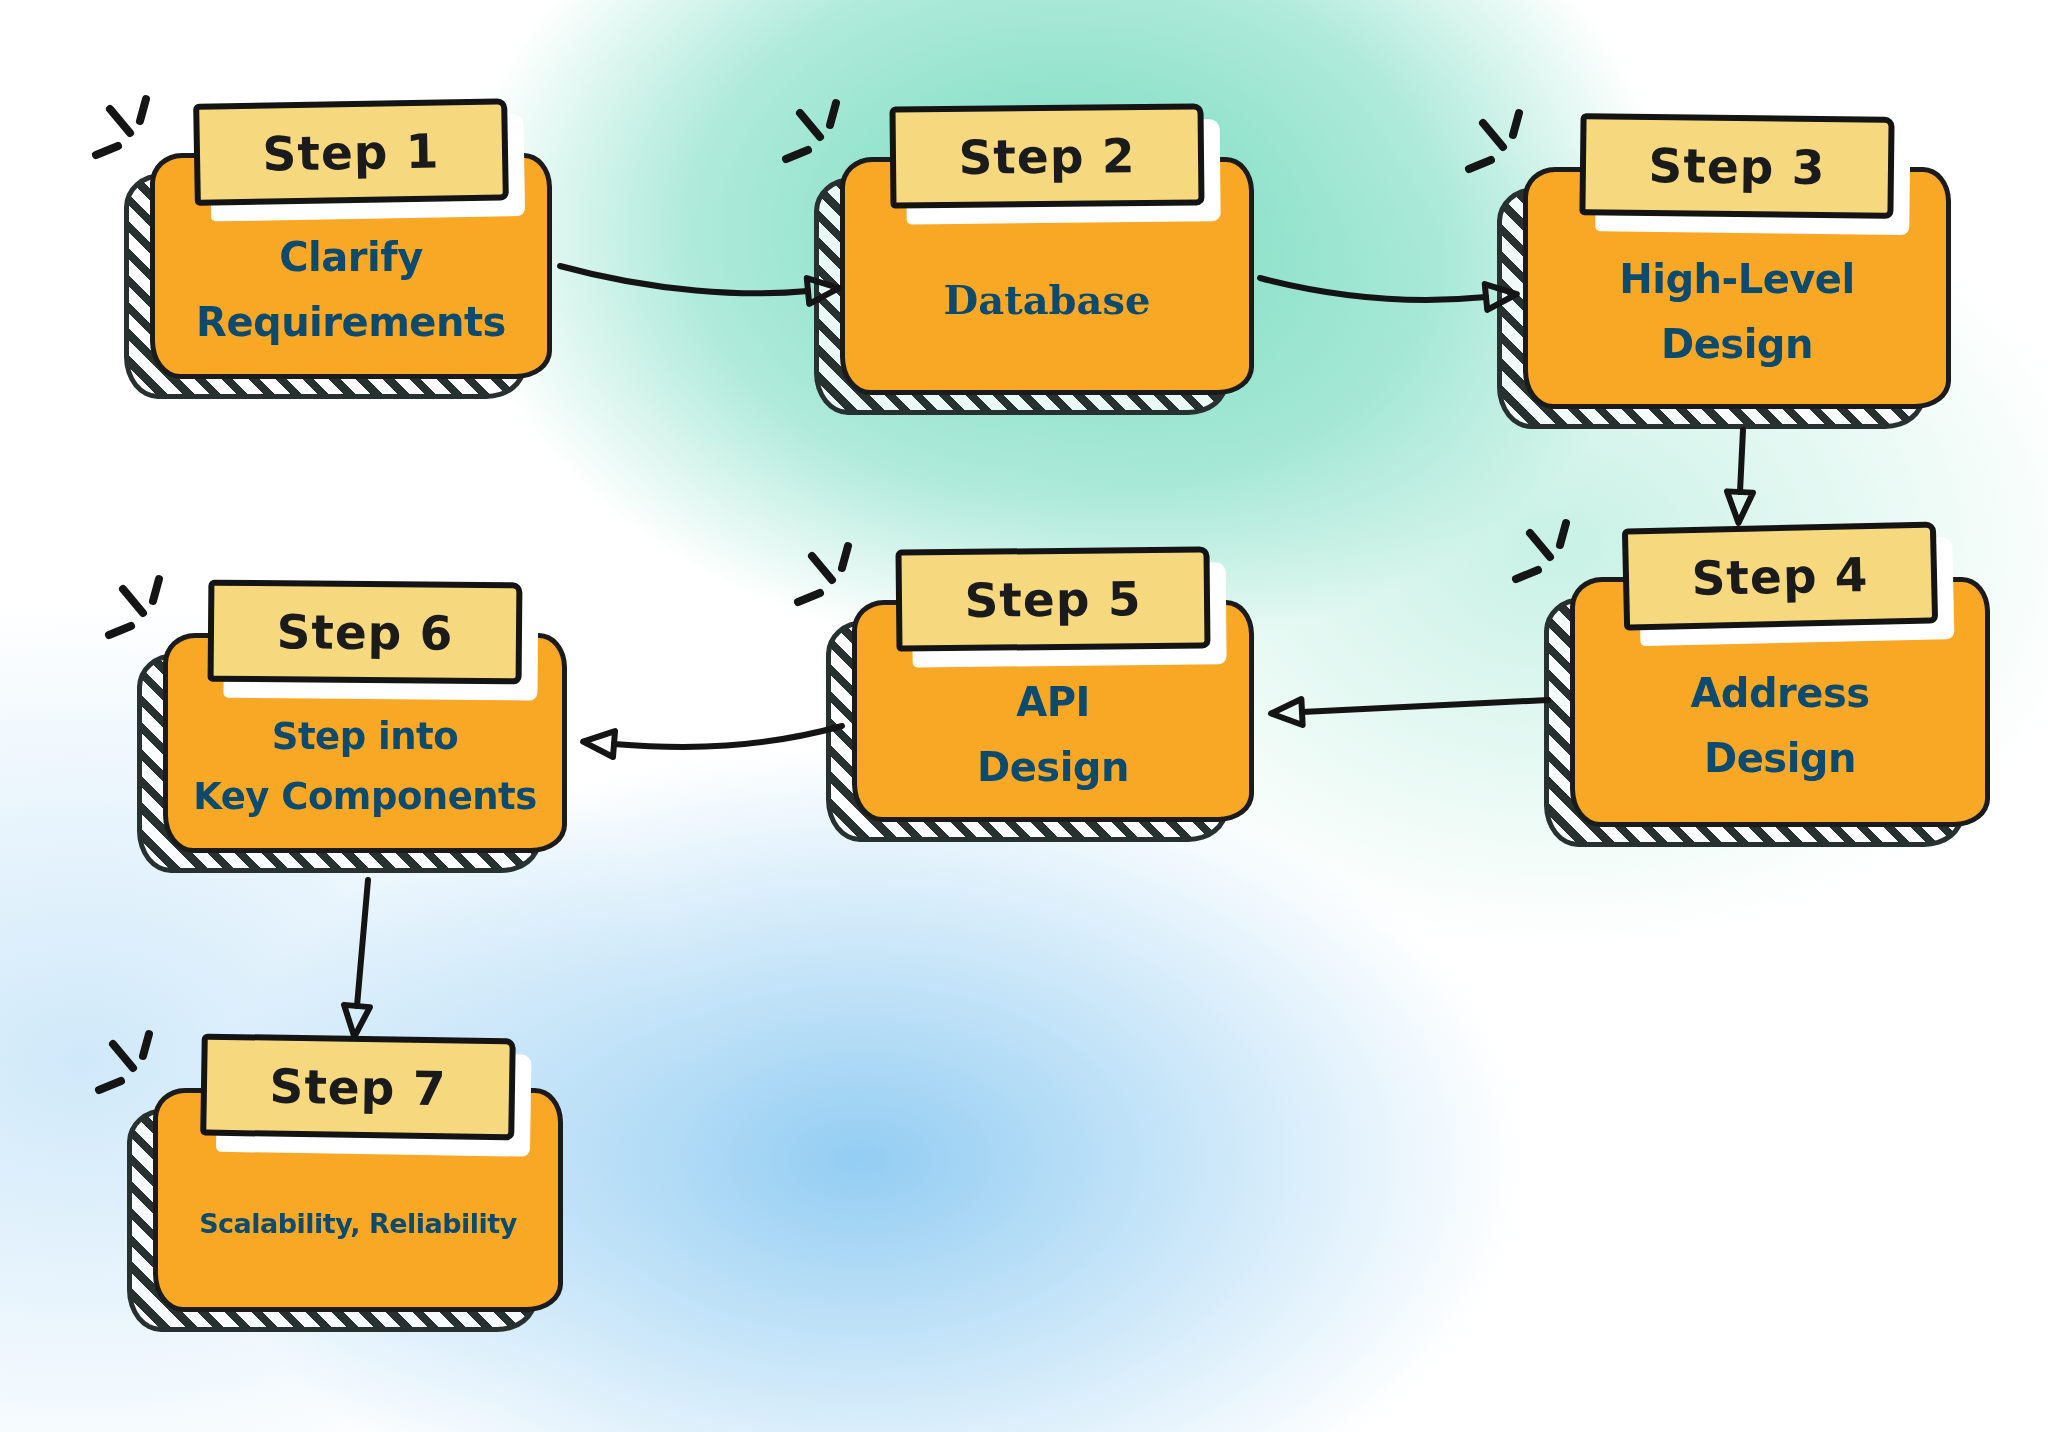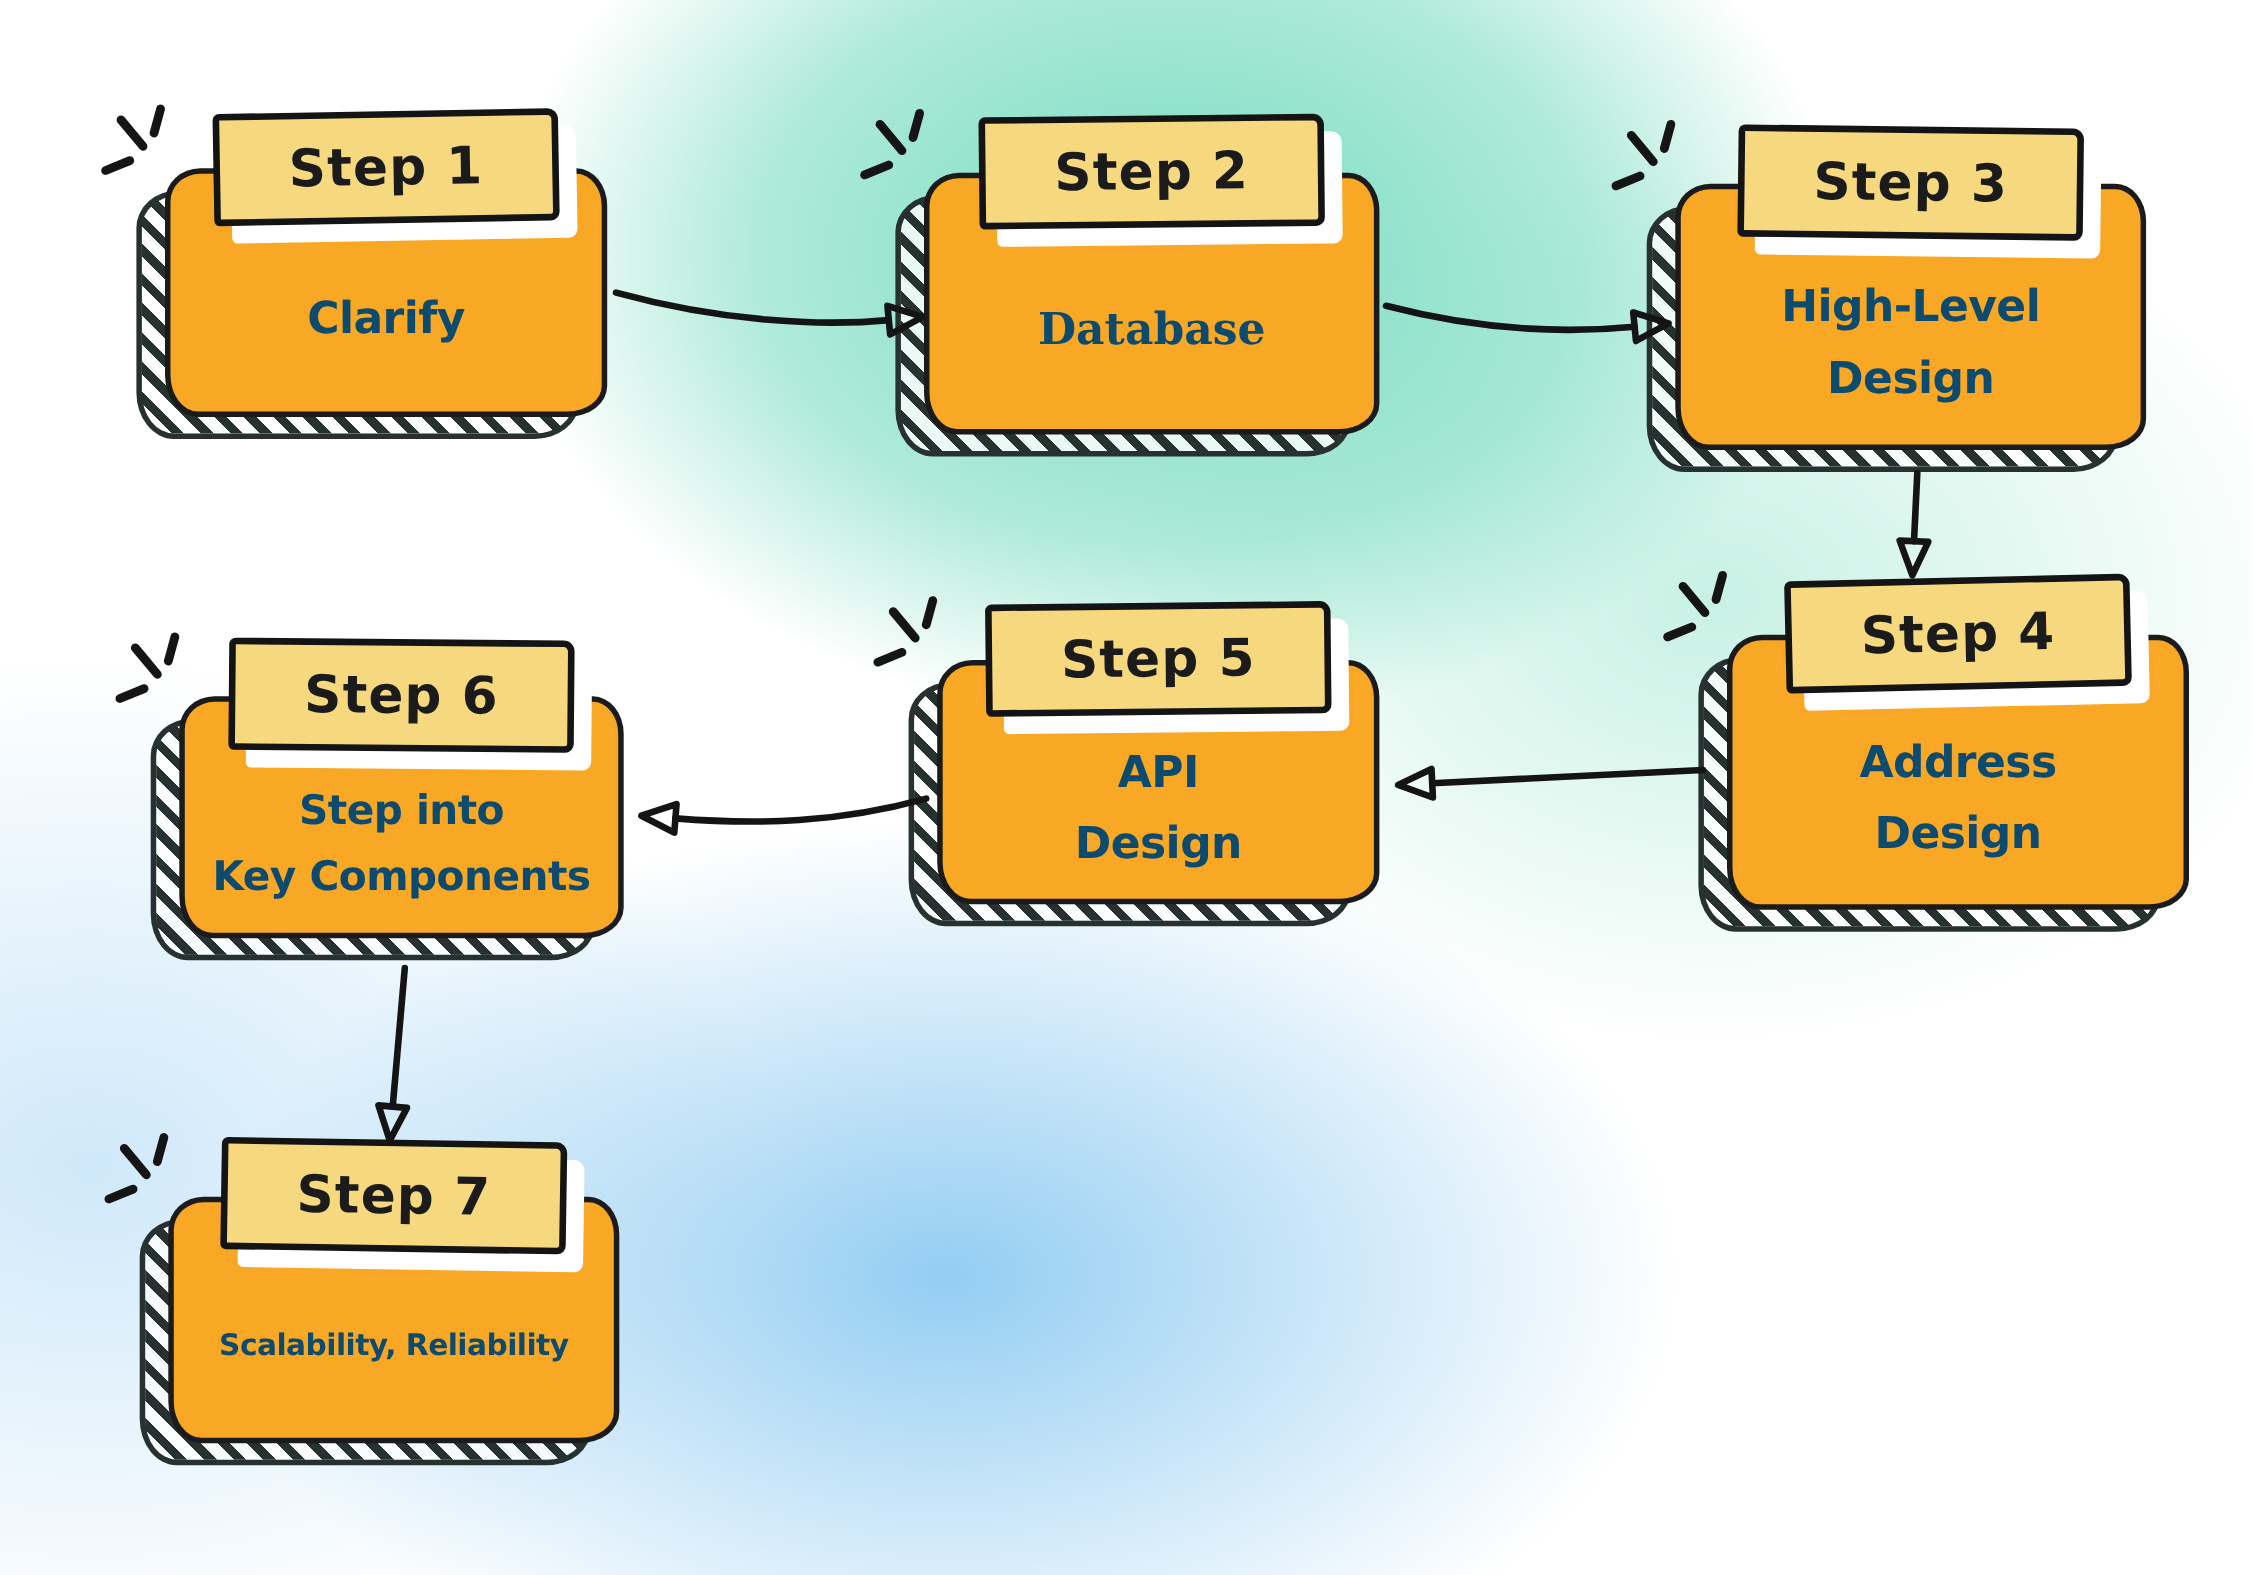--- a/index.html
+++ b/index.html
@@ -85,20 +85,21 @@
 
   <div class="card s1" style="left:150px;top:153px;width:402px;height:226px;">
     <svg class="sparkle" width="70" height="70" viewBox="0 0 70 70">
       <line x1="8" y1="62" x2="30" y2="53"></line>
         <line x1="22" y1="16" x2="42" y2="40"></line>
         <line x1="58" y1="6" x2="52" y2="28"></line>
     </svg>
     <div class="hatch"></div>
     <div class="cbody">
       <div class="line">Clarify</div>
+      <div class="line">Requirements</div>
     </div>
     <div class="header">
       <span>Step 1</span>
     </div>
   </div>
 
   <div class="card s2" style="left:840px;top:157px;width:414px;height:238px;">
     <svg class="sparkle" width="70" height="70" viewBox="0 0 70 70">
       <line x1="8" y1="62" x2="30" y2="53"></line>
         <line x1="22" y1="16" x2="42" y2="40"></line>

